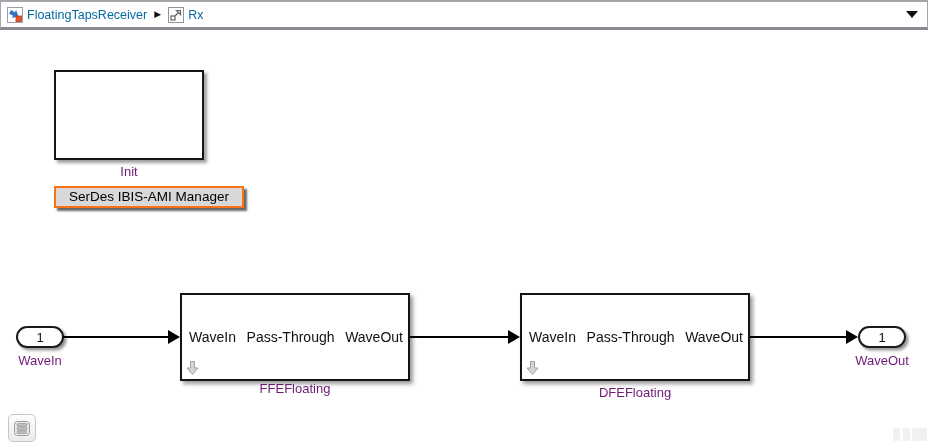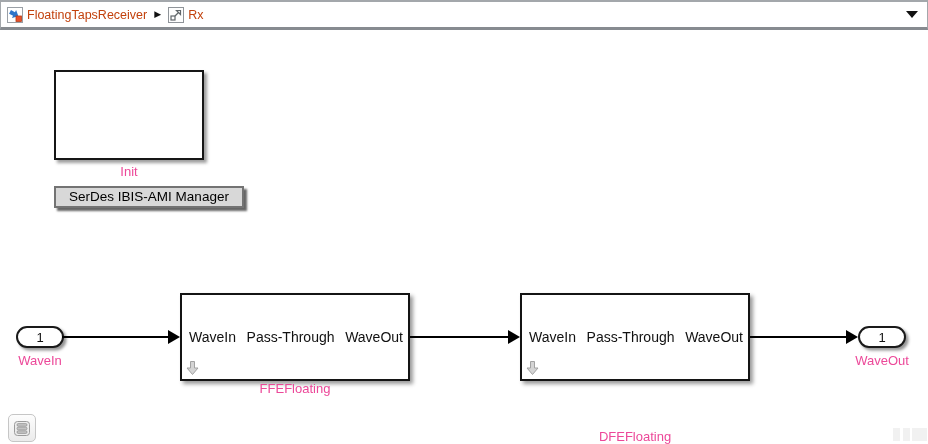--- a/index.html
+++ b/index.html
@@ -17,42 +17,42 @@
     background:#ffffff;
     border-top:2px solid #a3a7ab;
     border-left:1px solid #a3a7ab;
     border-right:1px solid #a3a7ab;
     border-bottom:3px solid #878b90;
     display:flex; align-items:center;
     padding:0 8px 0 6px;
     gap:5px;
   }
   .crumb { display:flex; align-items:center; gap:4px; cursor:default; }
-  .crumb-label { font-size:12.5px; color:#c2410c; white-space:nowrap; }
+  .crumb-label { font-size:12.5px; color:#0369a1; white-space:nowrap; }
   .crumb-sep { font-size:9px; color:#111; margin:0 2px; line-height:1; }
   .bar-spacer { flex:1; }
   .bar-caret { width:14px; height:10px; display:flex; align-items:center; justify-content:center; }
   .badge-icon { width:16px; height:16px; flex:0 0 auto; }
 
   
   .sl-block {
     position:absolute; background:#ffffff;
     border:2px solid #161616;
     box-shadow:3px 3px 3px rgba(0,0,0,0.38);
   }
   .init-block { left:54px; top:70px; width:150px; height:90px; }
   .block-label {
-    position:absolute; text-align:center; font-size:13px; color:#ec4899;
+    position:absolute; text-align:center; font-size:13px; color:#701a75;
     white-space:nowrap;
   }
   .init-label { left:54px; width:150px; top:164px; }
 
   .manager-button {
     position:absolute; left:54px; top:186px; width:190px; height:22px;
-    background:#d8d8d8; border:2px solid #737373;
+    background:#d8d8d8; border:2px solid #f97316;
     box-shadow:3px 3px 2px rgba(0,0,0,0.6);
     font-size:13.5px; color:#000; text-align:center; line-height:18px;
     cursor:pointer;
   }
 
   .port {
     position:absolute; width:48px; height:22px;
     background:#fff; border:2px solid #1a1a1a; border-radius:11px;
     box-shadow:2.5px 2.5px 3px rgba(0,0,0,0.42);
     display:flex; align-items:center; justify-content:center;
@@ -83,21 +83,21 @@
   }
   .subsystem-ffe { left:180px; }
   .subsystem-dfe { left:520px; }
   .subsystem-row {
     position:absolute; left:0; top:0; width:100%; height:100%;
     display:flex; align-items:center; justify-content:space-between;
     padding:0 5px 0 7px; font-size:14px; color:#111;
   }
   .variant-arrow { position:absolute; left:4px; bottom:3px; width:13px; height:16px; }
   .ffe-label { left:180px; width:230px; top:381px; }
-  .dfe-label { left:520px; width:230px; top:385px;margin-top:44px; }
+  .dfe-label { left:520px; width:230px; top:385px; }
 
   
   .zoom-fit-button {
     position:absolute; left:8px; top:414px; width:28px; height:28px;
     border:1px solid #c6c6c6; border-radius:5px;
     background:linear-gradient(#fdfdfd,#ebebeb);
     display:flex; align-items:center; justify-content:center;
     cursor:pointer;
   }
   .corner-artifact { position:absolute; background:#f1f1f1; }

